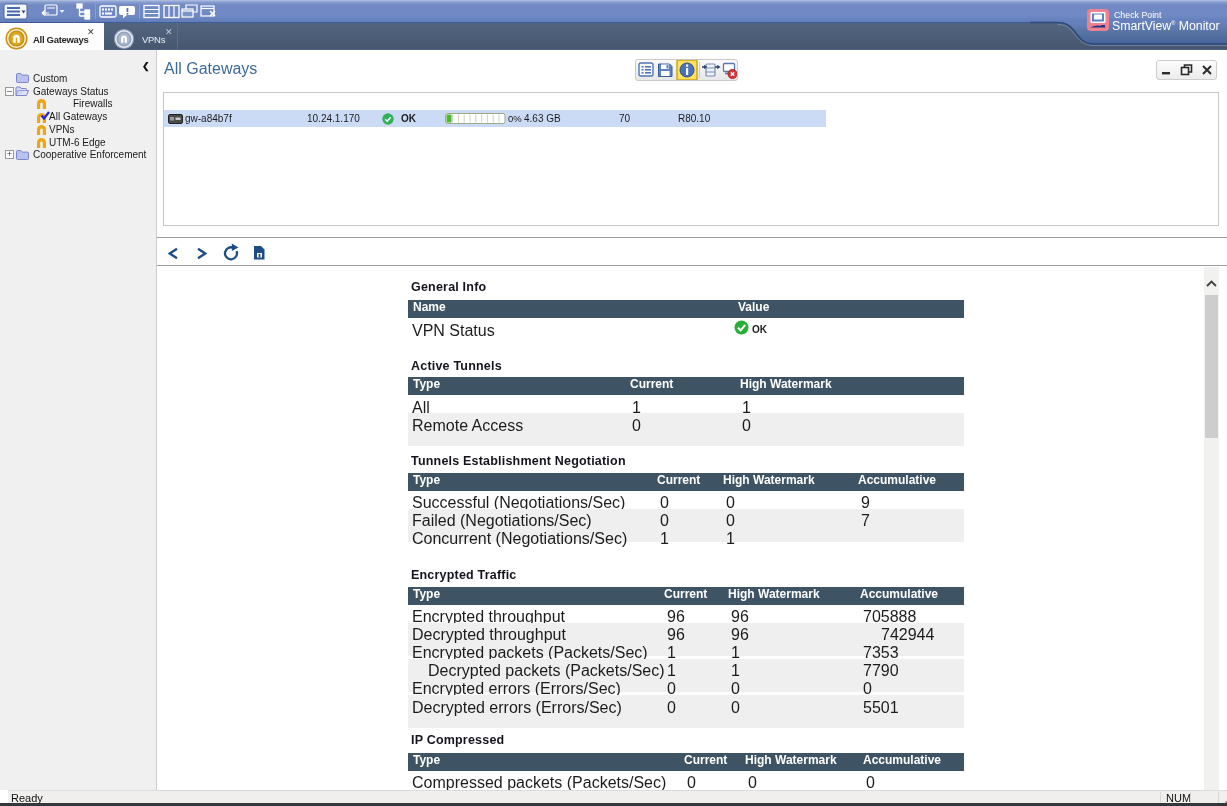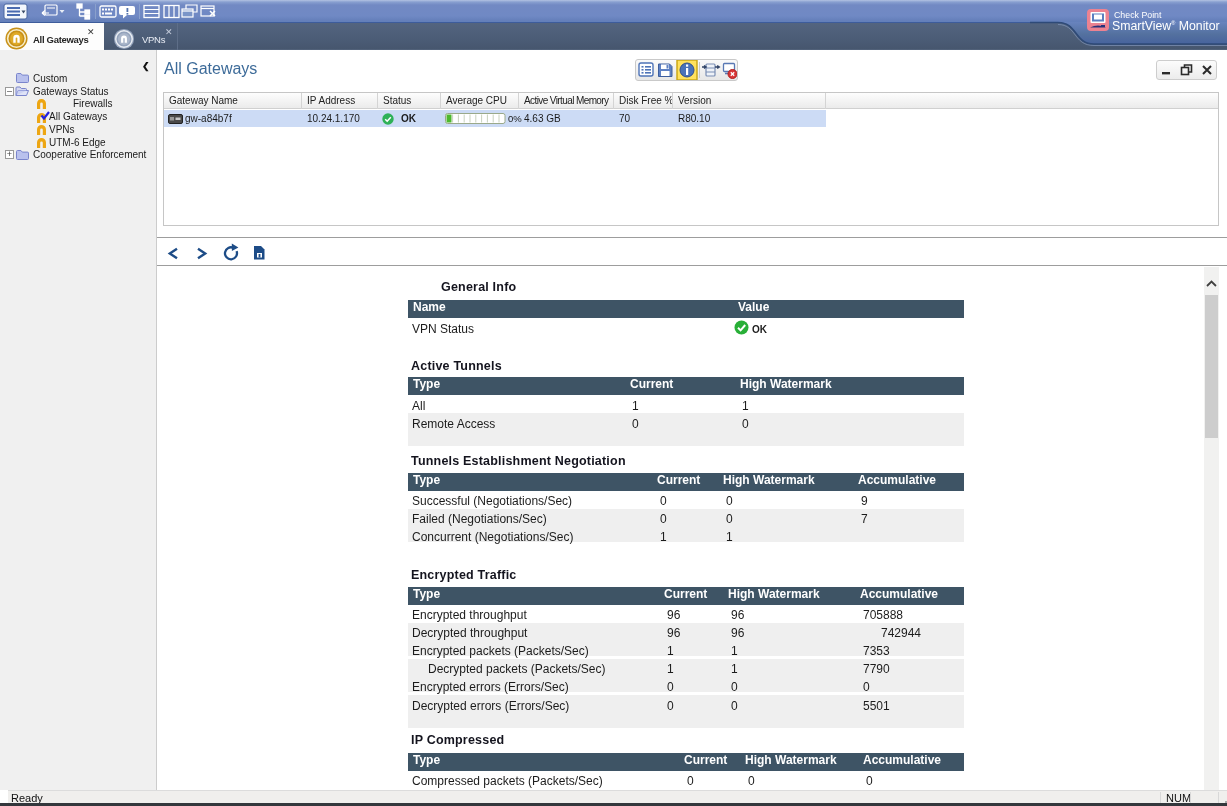--- a/index.html
+++ b/index.html
@@ -42,21 +42,21 @@
 
   
   .hline { left:157px; width:1070px; height:1px; background:#9d9d9d; }
 
   
   .shead { position:absolute; font-size:12.5px; font-weight:bold; color:#14141e; letter-spacing:0.2px; }
   .dbar  { position:absolute; left:408px; width:556px; height:18px; background:#3e5465; }
   .dbar span { position:absolute; top:0; font-size:12px; font-weight:bold; color:#fff; }
   .drow  { position:absolute; left:408px; width:556px; height:33px; }
   .drow.alt { background:#efefef; }
-  .drow span { position:absolute; top:3.5px; font-size:12px; color:#1c1c1c; }
+  .drow span { position:absolute; top:3.5px; font-size:16px; color:#1c1c1c; }
 
   
   #sbtrack { left:1204px; top:267px; width:15px; height:523px; background:#f1f1f0; }
   #sbthumb { left:1205px; top:295px; width:13px; height:143px; background:#cdcdcd; }
 
   
   #statusbar { left:8px; top:790px; width:1227px; height:13px; background:#f0efed; border-top:1px solid #dcdcdc; }
   #botline  { left:0; top:803px; width:1227px; height:3px; background:#33373c; }
   .sbtxt { position:absolute; top:1px; font-size:11px; color:#111; }
   .sbsep { position:absolute; top:1px; width:1px; height:11px; background:#d8d8d8; }
@@ -249,30 +249,20 @@
       <rect x="5" y="11" width="8" height="2.4" fill="#2b2b2b"></rect>
       <g stroke="#2b2b2b" fill="none" stroke-width="1.6">
         <path d="M27.5 6.5 v-2.5 h7 v7 h-2.5"></path>
         <rect x="24.5" y="6.5" width="7" height="7"></rect>
       </g>
       <path d="M46 5 l8 8 M54 5 l-8 8" stroke="#2b2b2b" stroke-width="2"></path>
     </svg>
   </div>
 
   <div id="gwtable" class="abs">
-    <div id="gwhead">
-      <div class="hcell" style="left:0;width:138px;">Gateway Name</div>
-      <div class="hcell" style="left:138px;width:76px;">IP Address</div>
-      <div class="hcell" style="left:214px;width:63px;">Status</div>
-      <div class="hcell" style="left:277px;width:78px;">Average CPU</div>
-      <div class="hcell" style="left:355px;width:95px;letter-spacing:-0.6px;">Active Virtual Memory</div>
-      <div class="hcell" style="left:450px;width:59px;">Disk Free %</div>
-      <div class="hcell" style="left:509px;width:153px;">Version</div>
-      <div class="hcell" style="left:662px;width:392px;border-right:none;">&nbsp;</div>
-    </div>
     <div id="gwrow">
       <svg style="position:absolute;left:4px;top:4px" width="15" height="10" xmlns="http://www.w3.org/2000/svg">
         <rect x="0.5" y="0.5" width="14" height="9" rx="1.5" fill="#4a4a4a" stroke="#222"></rect>
         <rect x="2" y="3" width="4" height="3.5" fill="#9a9a9a"></rect>
         <rect x="7.5" y="3.5" width="5" height="2.5" fill="#c8c8c8"></rect>
       </svg>
       <div class="rcell" style="left:16px;">gw-a84b7f</div>
       <div class="rcell" style="left:138px;">10.24.1.170</div>
       <svg style="position:absolute;left:218px;top:3px" width="12" height="12" xmlns="http://www.w3.org/2000/svg">
         <circle cx="6" cy="6" r="5.7" fill="#2eb157"></circle>
@@ -302,21 +292,21 @@
       <path d="M74.8 5.4 L81.4 9.5 L74.9 12.9 Z" fill="#1d4c87"></path>
       <path d="M97 8 h7 l3.5 3.5 v10 h-10.5 z" fill="#1d4c87"></path>
       <rect x="100" y="15" width="5" height="4.5" fill="#fff"></rect>
       <rect x="101.6" y="16" width="1.8" height="3.5" fill="#1d4c87"></rect>
     </svg>
   </div>
   <div class="hline abs" style="top:265px;"></div>
 
   <div id="detail" class="abs" style="left:157px;top:266px;width:1047px;height:524px;overflow:hidden;background:#fff;"></div>
 
-  <div class="shead" style="left:411px;top:280px;margin-left:30px;">General Info</div>
+  <div class="shead" style="left:411px;top:280px;">General Info</div>
   <div class="dbar" style="top:299.5px;">
     <span style="left:5px;">Name</span>
     <span style="left:330px;">Value</span>
   </div>
   <div class="drow" style="top:317.5px;height:19px;">
     <span style="left:4px;top:4px;">VPN Status</span>
     <svg style="position:absolute;left:326px;top:2px" width="15" height="15" xmlns="http://www.w3.org/2000/svg">
       <circle cx="7.5" cy="7.5" r="7" fill="#28af37"></circle>
       <path d="M4 7.8 l2.6 2.6 l4.6 -5.4" stroke="#fff" stroke-width="2" fill="none"></path>
     </svg>

